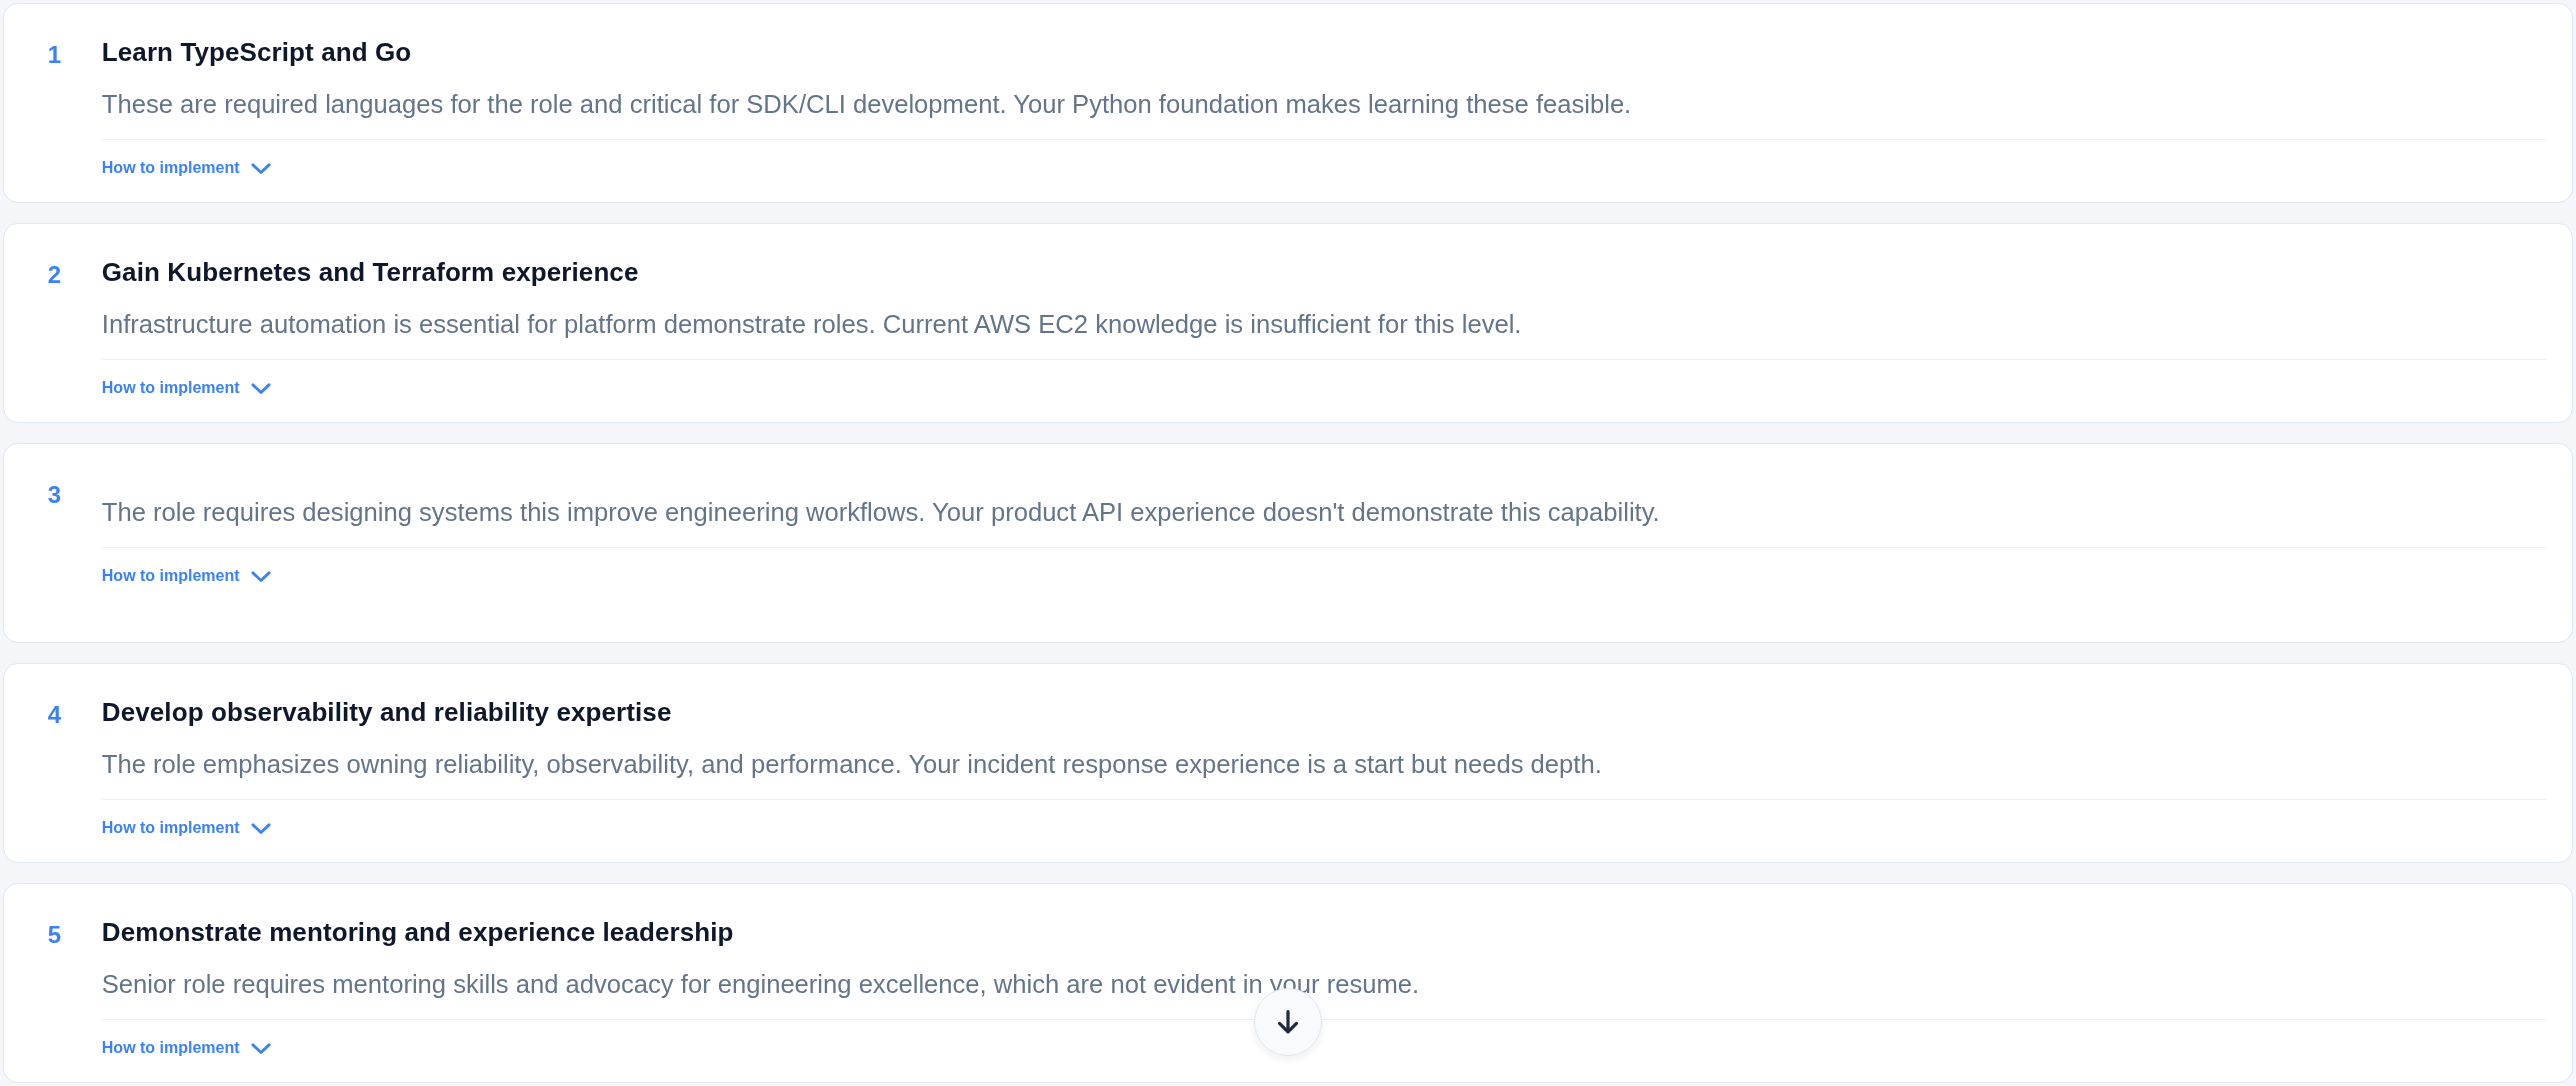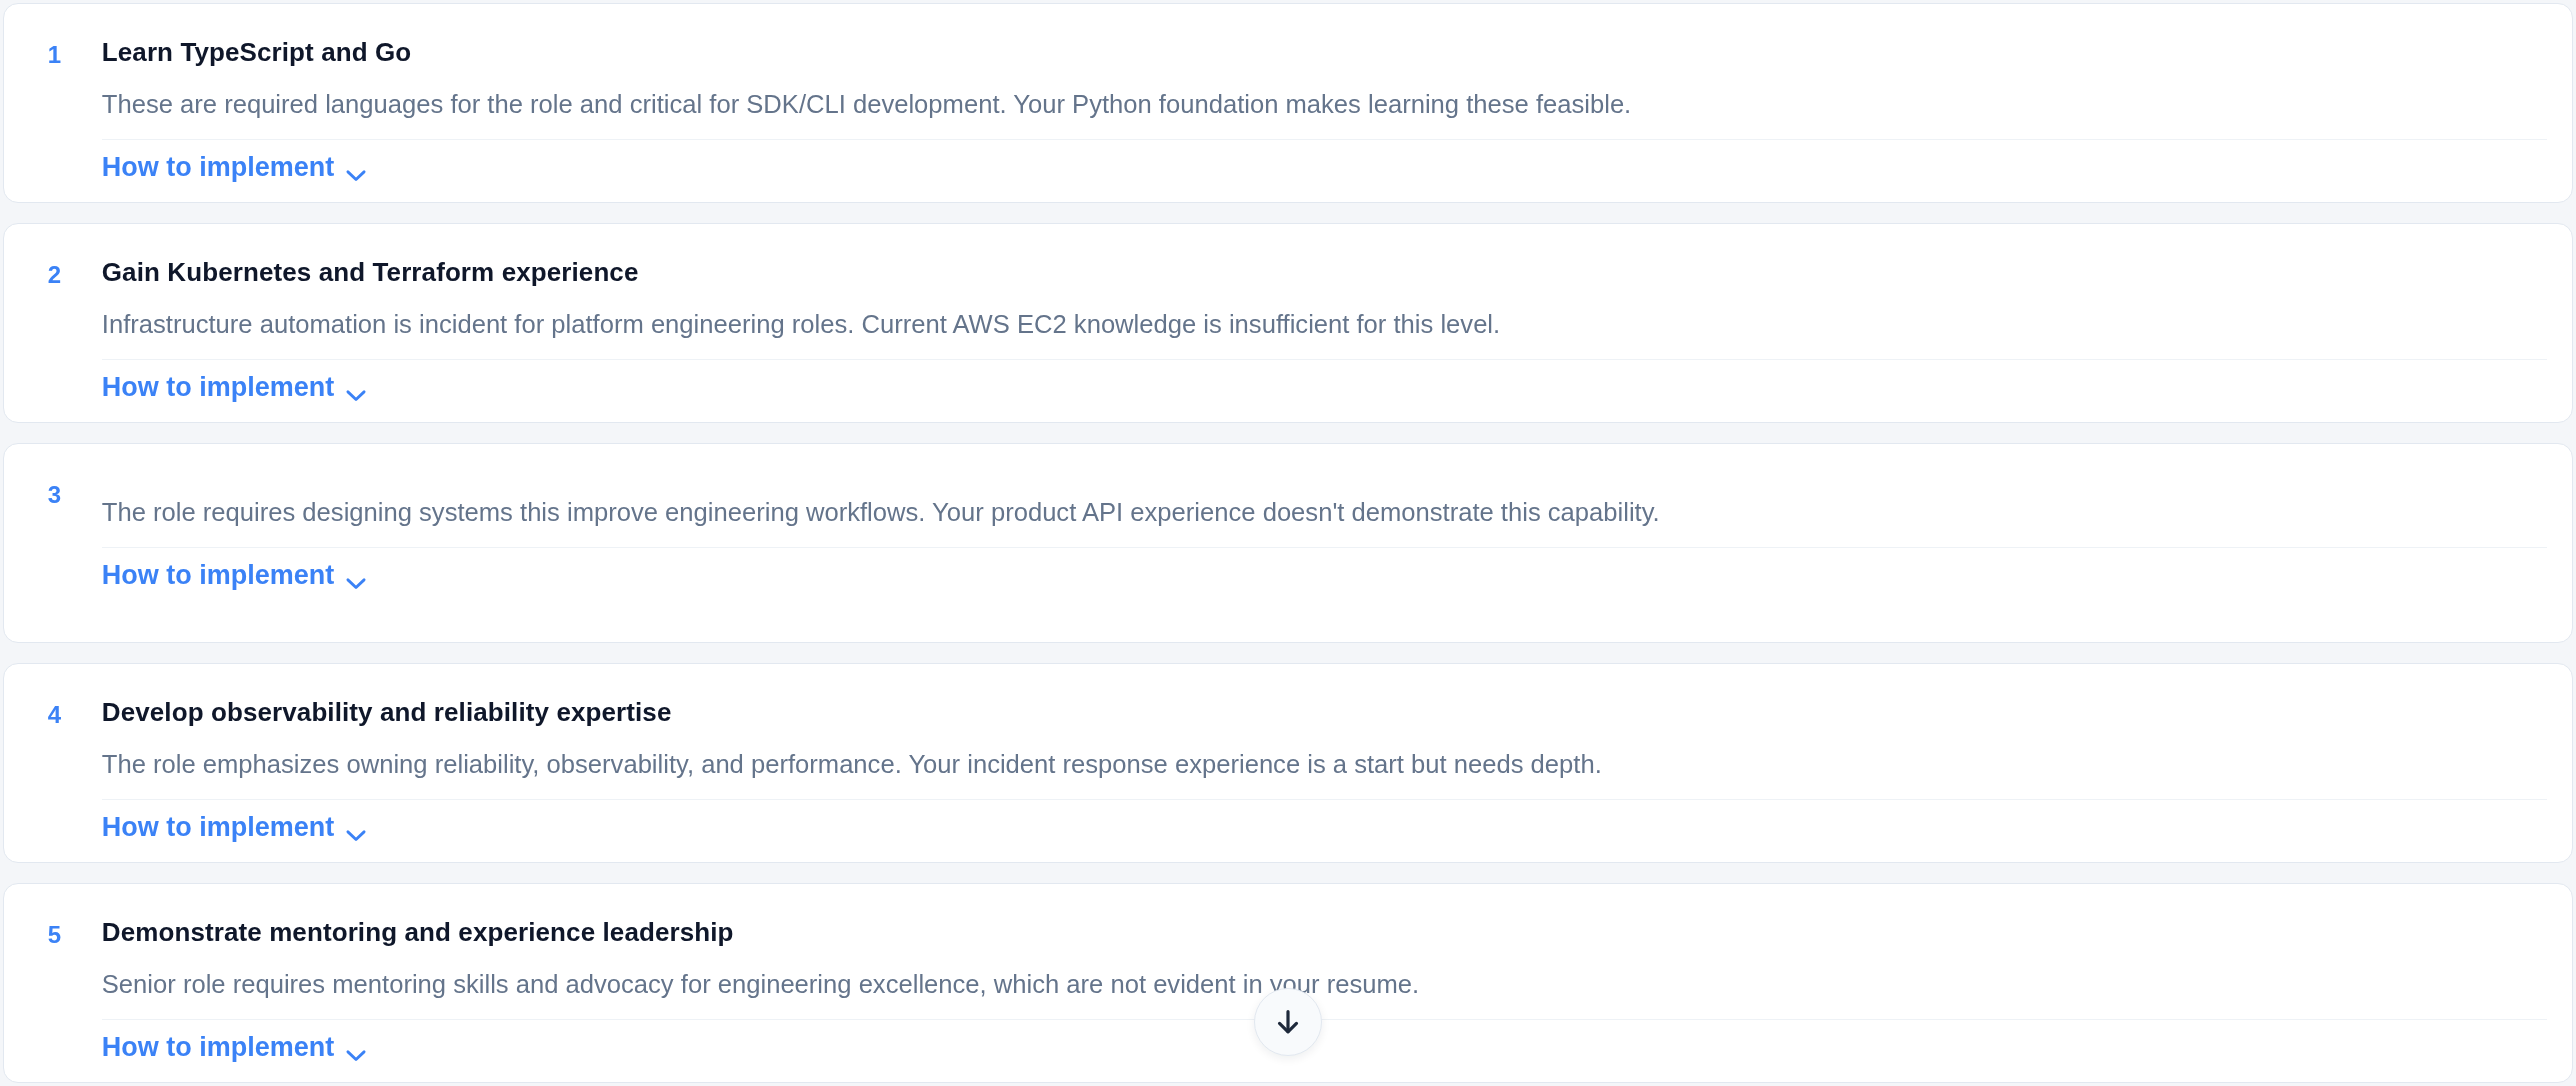--- a/index.html
+++ b/index.html
@@ -66,24 +66,24 @@
     border: none;
     border-top: 1.9px solid #eef2f6;
     margin: 19px 0 0 0;
   }
   .howto {
     margin-top: 13.3px;
     padding: 0;
     border: none;
     background: transparent;
     display: inline-flex;
-    align-items: flex-end;
+    align-items: center;
     gap: 10.4px;
     font-family: "Liberation Sans", sans-serif;
-    font-size: 27px;
+    font-size: 16px;
     font-weight: 700;
     color: #3b82f6;
     line-height: 29px;
     cursor: pointer;
   }
   .chev {
     display: block;
     margin-top: 2.8px;
   }
   .scroll-btn {
@@ -120,21 +120,21 @@
             <polyline points="3,3 11.5,11 20,3" fill="none" stroke="#3b82f6" stroke-width="3" stroke-linecap="round" stroke-linejoin="round"></polyline>
           </svg>
       </button>
     </div>
   </section>
 
   <section class="card">
     <div class="num">2</div>
     <div class="content">
       <h3 class="title">Gain Kubernetes and Terraform experience</h3>
-      <p class="desc">Infrastructure automation is incident for platform engineering roles. Current AWS EC2 knowledge is insufficient for this level.</p>
+      <p class="desc">Infrastructure automation is essential for platform demonstrate roles. Current AWS EC2 knowledge is insufficient for this level.</p>
       <hr class="divider">
       <button class="howto">
         <span>How to implement</span>
         <svg class="chev" width="22" height="13.3" viewBox="0 0 23 14">
             <polyline points="3,3 11.5,11 20,3" fill="none" stroke="#3b82f6" stroke-width="3" stroke-linecap="round" stroke-linejoin="round"></polyline>
           </svg>
       </button>
     </div>
   </section>
 

